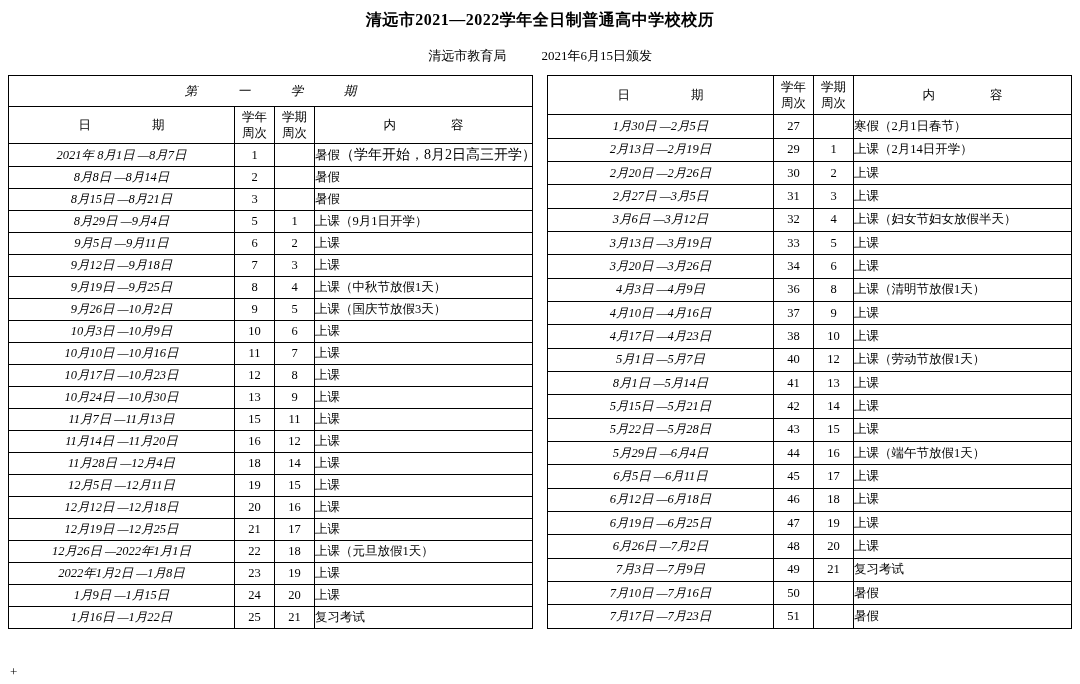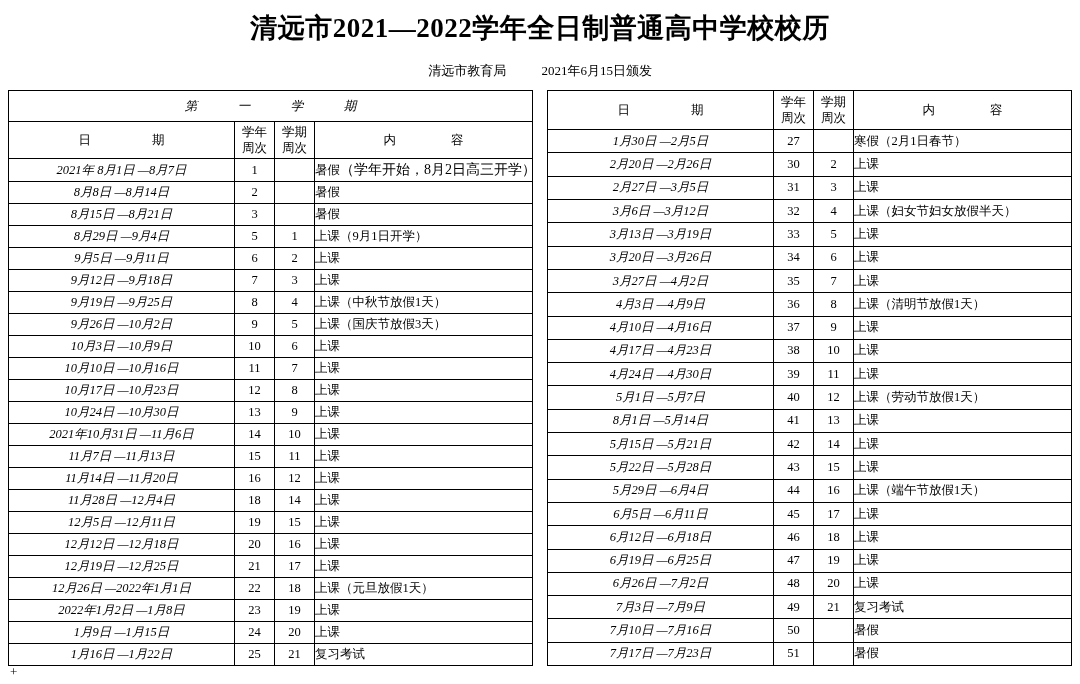--- a/index.html
+++ b/index.html
@@ -17,21 +17,21 @@
   }
   .page {
     width: 1080px;
     height: 684px;
     box-sizing: border-box;
     padding: 0;
     position: relative;
   }
   .doc-title {
     text-align: center;
-    font-size: 27px;
+    font-size: 16px;
     font-weight: bold;
     letter-spacing: 0.5px;
     margin-top: 10px;
     margin-bottom: 0;
     font-family: "Liberation Serif", serif;
   }
   .subtitle-row {
     text-align: center;
     font-size: 13px;
     margin-top: 16px;
@@ -231,26 +231,20 @@
             <td class="num-cell">8</td>
             <td class="content-cell"><span>上课</span></td>
           </tr>
           <tr>
             <td class="date-cell">10月24日 —10月30日</td>
             <td class="num-cell">13</td>
             <td class="num-cell">9</td>
             <td class="content-cell"><span>上课</span></td>
           </tr>
           <tr>
-            <td class="date-cell">2021年10月31日 —11月6日</td>
-            <td class="num-cell">14</td>
-            <td class="num-cell">10</td>
-            <td class="content-cell"><span>上课</span></td>
-          </tr>
-          <tr>
             <td class="date-cell">11月7日 —11月13日</td>
             <td class="num-cell">15</td>
             <td class="num-cell">11</td>
             <td class="content-cell"><span>上课</span></td>
           </tr>
           <tr>
             <td class="date-cell">11月14日 —11月20日</td>
             <td class="num-cell">16</td>
             <td class="num-cell">12</td>
             <td class="content-cell"><span>上课</span></td>
@@ -334,20 +328,26 @@
         </tr>
       </tbody>
       <tbody id="term1-body">
           <tr>
             <td class="date-cell">1月30日 —2月5日</td>
             <td class="num-cell">27</td>
             <td class="num-cell"></td>
             <td class="content-cell"><span>寒假（2月1日春节）</span></td>
           </tr>
           <tr>
+            <td class="date-cell">2月13日 —2月19日</td>
+            <td class="num-cell">29</td>
+            <td class="num-cell">1</td>
+            <td class="content-cell"><span>上课（2月14日开学）</span></td>
+          </tr>
+          <tr>
             <td class="date-cell">2月20日 —2月26日</td>
             <td class="num-cell">30</td>
             <td class="num-cell">2</td>
             <td class="content-cell"><span>上课</span></td>
           </tr>
           <tr>
             <td class="date-cell">2月27日 —3月5日</td>
             <td class="num-cell">31</td>
             <td class="num-cell">3</td>
             <td class="content-cell"><span>上课</span></td>
@@ -364,50 +364,38 @@
             <td class="num-cell">5</td>
             <td class="content-cell"><span>上课</span></td>
           </tr>
           <tr>
             <td class="date-cell">3月20日 —3月26日</td>
             <td class="num-cell">34</td>
             <td class="num-cell">6</td>
             <td class="content-cell"><span>上课</span></td>
           </tr>
           <tr>
-            <td class="date-cell">3月27日 —4月2日</td>
-            <td class="num-cell">35</td>
-            <td class="num-cell">7</td>
-            <td class="content-cell"><span>上课</span></td>
-          </tr>
-          <tr>
             <td class="date-cell">4月3日 —4月9日</td>
             <td class="num-cell">36</td>
             <td class="num-cell">8</td>
             <td class="content-cell"><span>上课（清明节放假1天）</span></td>
           </tr>
           <tr>
             <td class="date-cell">4月10日 —4月16日</td>
             <td class="num-cell">37</td>
             <td class="num-cell">9</td>
             <td class="content-cell"><span>上课</span></td>
           </tr>
           <tr>
             <td class="date-cell">4月17日 —4月23日</td>
             <td class="num-cell">38</td>
             <td class="num-cell">10</td>
             <td class="content-cell"><span>上课</span></td>
           </tr>
           <tr>
-            <td class="date-cell">4月24日 —4月30日</td>
-            <td class="num-cell">39</td>
-            <td class="num-cell">11</td>
-            <td class="content-cell"><span>上课</span></td>
-          </tr>
-          <tr>
             <td class="date-cell">5月1日 —5月7日</td>
             <td class="num-cell">40</td>
             <td class="num-cell">12</td>
             <td class="content-cell"><span>上课（劳动节放假1天）</span></td>
           </tr>
           <tr>
             <td class="date-cell">8月1日 —5月14日</td>
             <td class="num-cell">41</td>
             <td class="num-cell">13</td>
             <td class="content-cell"><span>上课</span></td>

